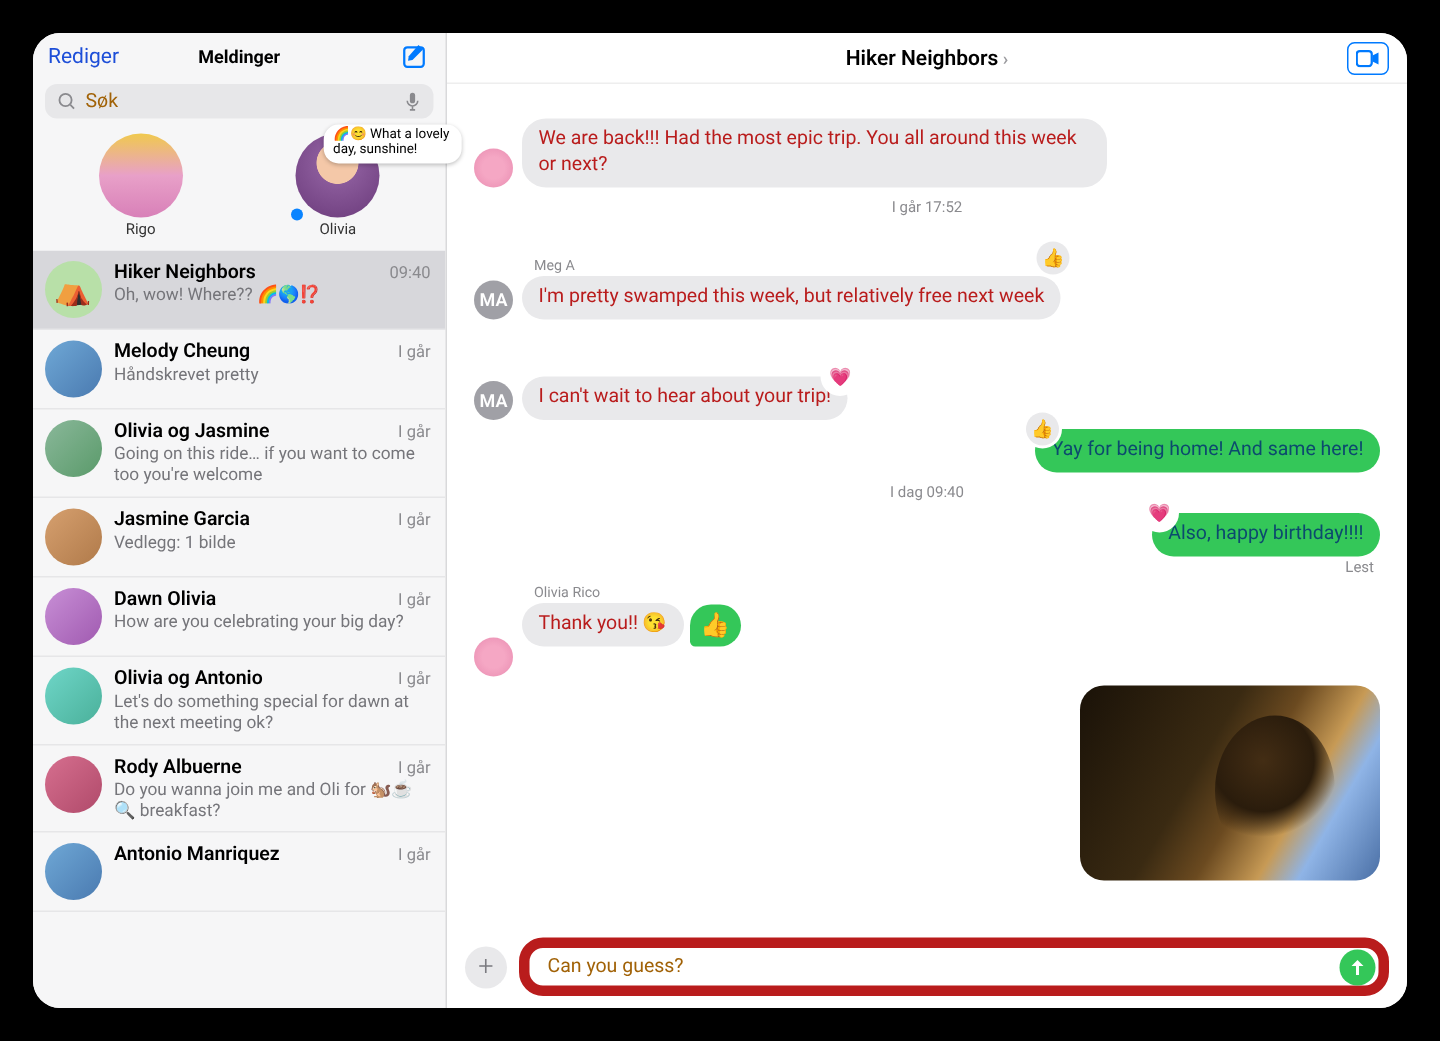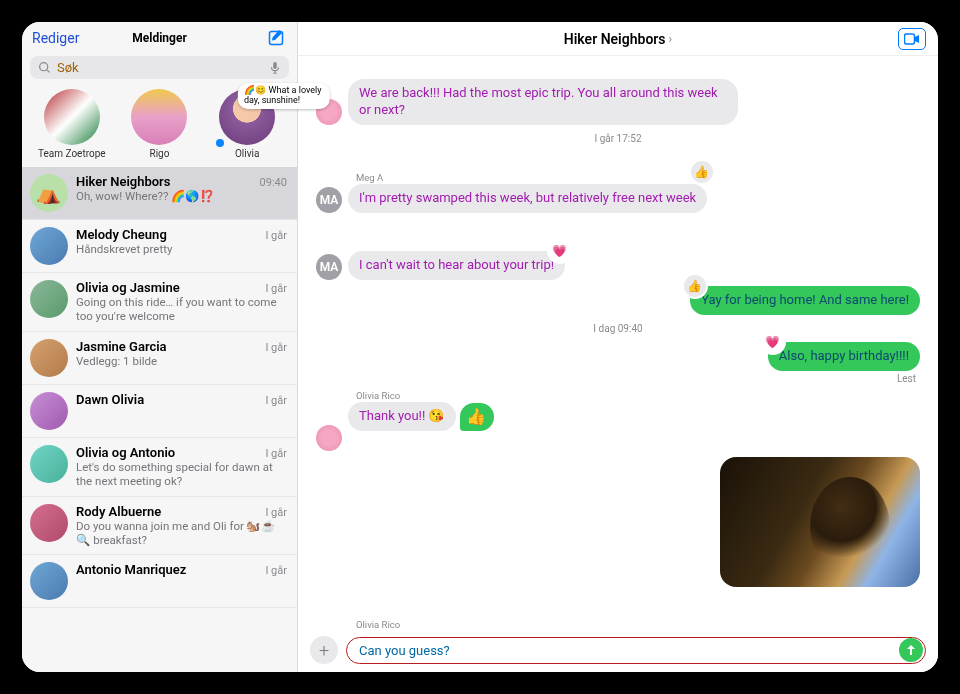--- a/index.html
+++ b/index.html
@@ -161,21 +161,21 @@
   .msg-row .av { width:26px; height:26px; border-radius:50%; flex-shrink:0;margin-top:35px;}
   .msg-row .col { display:flex; flex-direction:column; max-width: 390px; position:relative;}
   .sender { font-size:9.5px; color:#8a8a8e; margin: 0 0 1px 8px;}
   .bubble {
     padding: 6px 11px;
     border-radius: 16px;
     line-height:1.3;
     word-wrap:break-word;
     position:relative;
   }
-  .bubble.gray { background:#e9e9eb; color:#a21caf; }
+  .bubble.gray { background:#e9e9eb; color:#b91c1c; }
   .bubble.green { background:#34c759; color:#0c4a6e; }
   .tapback {
     position:absolute;
     top:-11px;
     width:22px; height:22px;
     border-radius:50%;
     background:#e9e9eb;
     display:flex; align-items:center; justify-content:center;
     font-size:12px;
     box-shadow: 0 0 0 2px #fff;
@@ -208,25 +208,25 @@
     padding: 6px 12px 8px;
   }
   .plus-btn {
     width:28px; height:28px; border-radius:50%;
     background:#e9e9eb; color:#7b7b80;
     display:flex; align-items:center; justify-content:center;
     font-size:18px; font-weight:300;
   }
   .compose-input {
     flex:1;
-    border:1px solid #b91c1c;
+    border:7px solid #b91c1c;
     border-radius: 16px;
     padding: 5px 36px 5px 12px;
     font-size:13px;
-    color:#0369a1;
+    color:#a16207;
     position:relative;
   }
   .send-btn {
     position:absolute; right:2px; top:50%; transform:translateY(-50%);
     width:24px; height:24px; border-radius:50%;
     background:#34c759;
     display:flex; align-items:center; justify-content:center;
     color:#fff;
   }
   .compose-wrap { position:relative; flex:1; }
@@ -277,24 +277,20 @@
             <span>Søk</span>
             <svg class="mic" viewBox="0 0 12 16">
                 <rect x="4" y="1" width="4" height="8" rx="2" fill="#8a8a8e"></rect>
                 <path d="M2 7a4 4 0 008 0M6 11v3M4 14h4" stroke="#8a8a8e" fill="none" stroke-width="1.2"></path>
               </svg>
           </div>
         </div>
 
         <div class="pinned-row">
           <div class="pinned">
-            <div class="avatar-lg av-1"></div>
-            <span class="label">Team Zoetrope</span>
-          </div>
-          <div class="pinned">
             <div class="avatar-lg av-3"></div>
             <span class="label">Rigo</span>
           </div>
           <div class="pinned">
             <div class="pin-bubble">🌈😊 What a lovely day, sunshine!</div>
             <div class="avatar-lg av-2"></div>
             <span class="dot-unread"></span>
             <span class="label">Olivia</span>
           </div>
         </div>
@@ -340,20 +336,21 @@
               <div class="preview">Vedlegg: 1 bilde</div>
             </div>
           </div>
           <div class="convo">
             <div class="avatar av-8"></div>
             <div class="mid">
               <div class="top">
                   <span class="name">Dawn Olivia</span>
                   <span class="time">I går</span>
                 </div>
+              <div class="preview">How are you celebrating your big day?</div>
             </div>
           </div>
           <div class="convo">
             <div class="avatar av-9"></div>
             <div class="mid">
               <div class="top">
                   <span class="name">Olivia og Antonio</span>
                   <span class="time">I går</span>
                 </div>
               <div class="preview">Let's do something special for dawn at the next meeting ok?</div>

